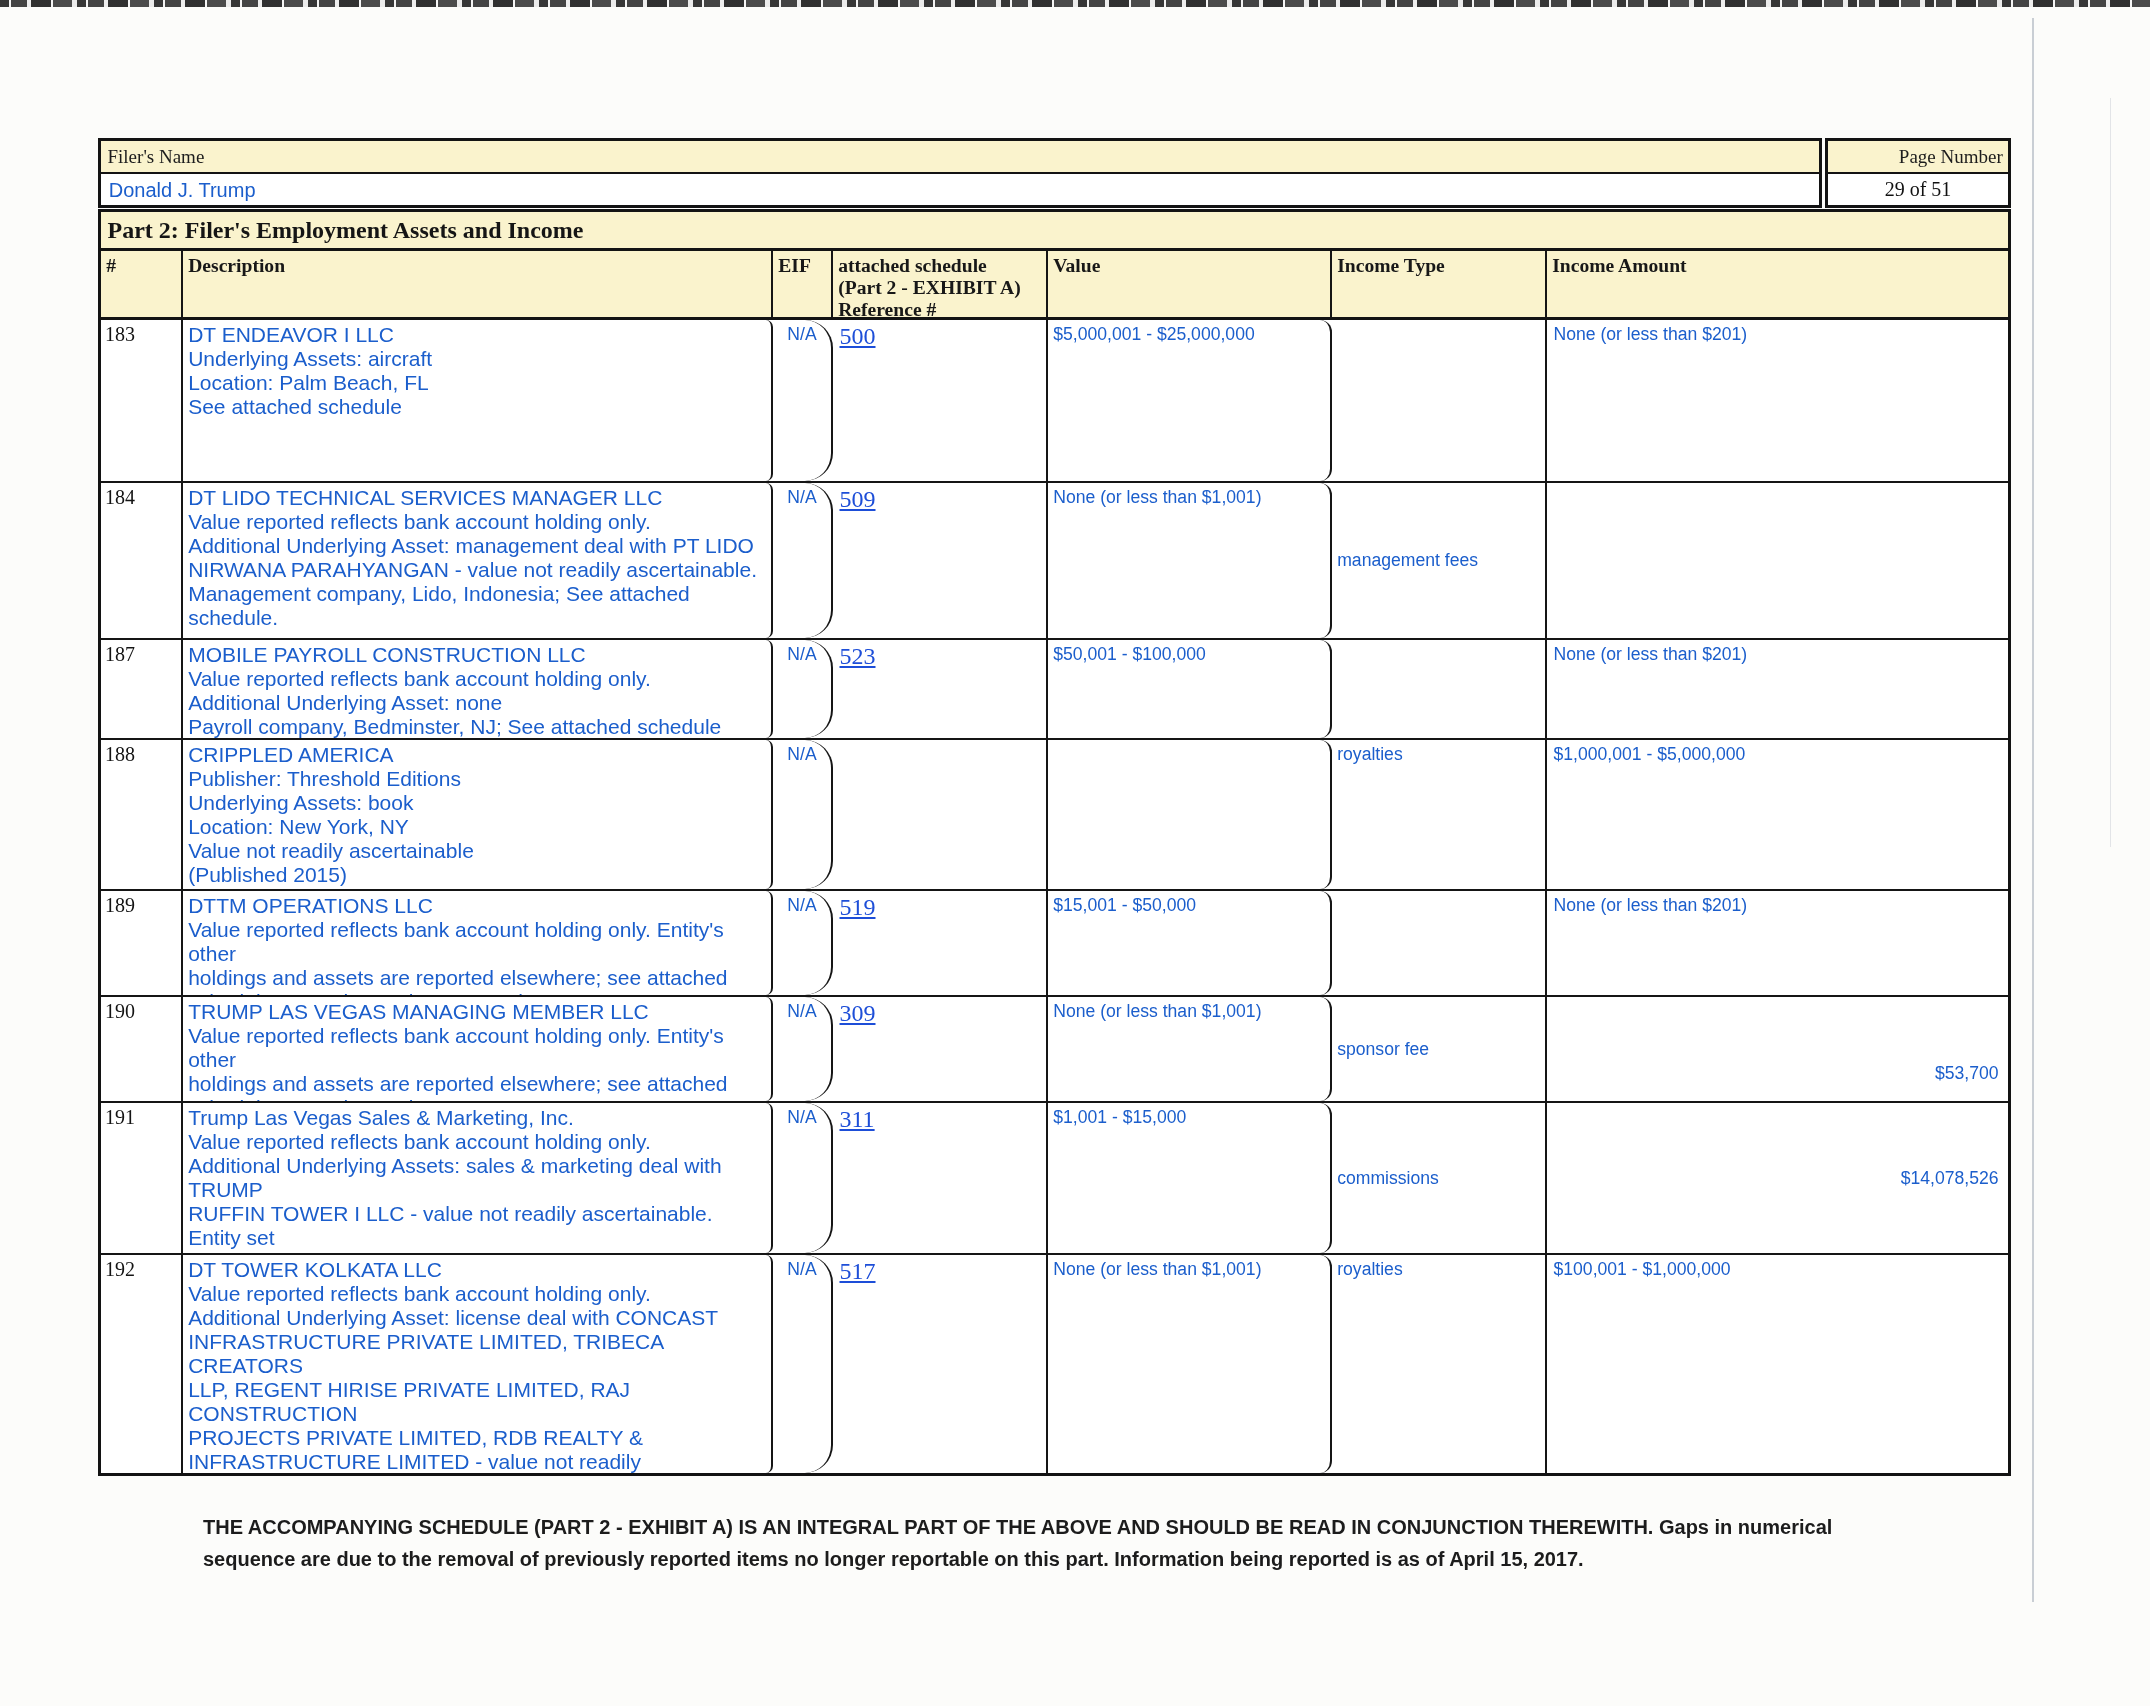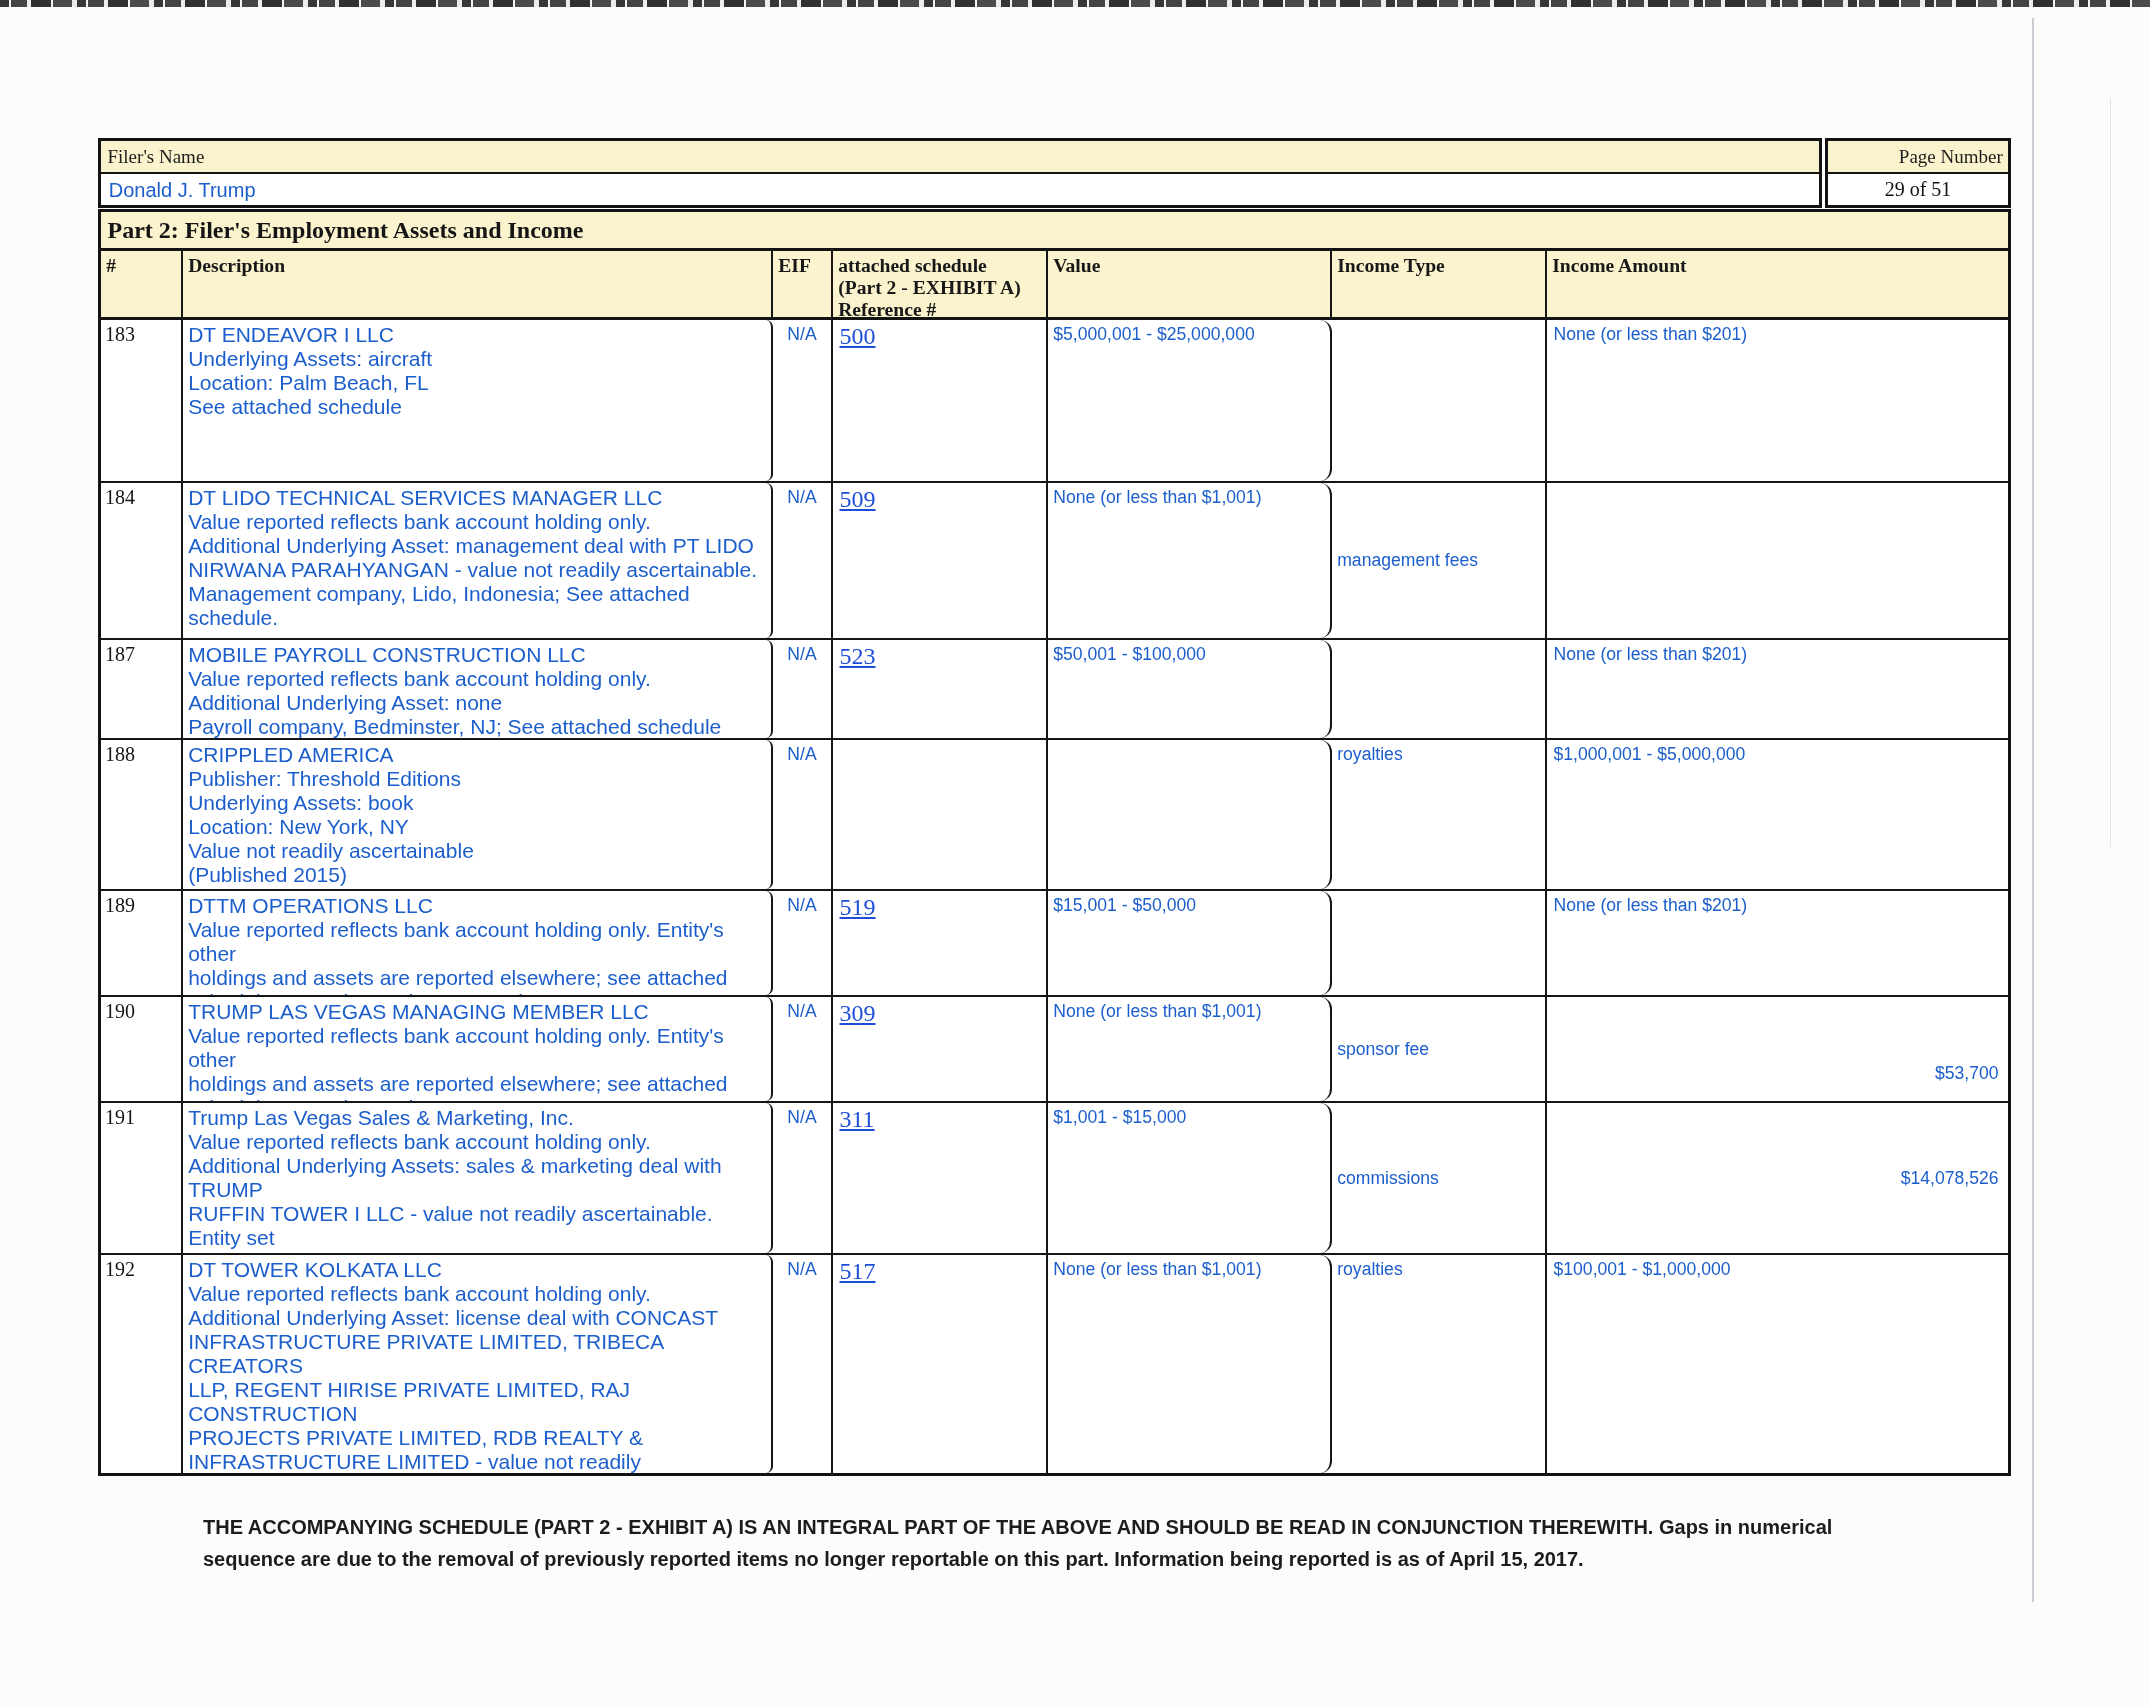--- a/index.html
+++ b/index.html
@@ -31,21 +31,21 @@
   .trow{display:grid;grid-template-columns:82px 590px 60px 215px 284px 215px 458px;box-sizing:border-box;
         border-bottom:2.6px solid #151515;}
   .trow.last{border-bottom:none;}
   .thead{background:#faf3cd;border-bottom:3.3px solid #131313;height:69px;}
   .c{border-right:2px solid #151515;box-sizing:border-box;overflow:hidden;position:relative;}
   .c.lastcol{border-right:none;}
   .hc{font-family:"Liberation Serif",serif;font-weight:bold;font-size:19.6px;color:#181818;
       padding:3.9px 5.2px;white-space:pre-line;line-height:22px;}
   .c-num{font-family:"Liberation Serif",serif;font-size:20px;color:#141414;padding:2.6px 1.3px 0 3.9px;}
   .c-desc{font-size:21px;line-height:24px;padding:3.3px 5.2px;white-space:pre-line;border-radius:7px;}
-  .c-eif{font-size:17.6px;text-align:center;padding-top:3.9px;}
+  .c-eif{font-size:17.6px;text-align:center;padding-top:3.9px;border-radius:28px;}
   .c-ref{font-family:"Liberation Serif",serif;font-size:24px;color:#1d4ed8;padding:2.6px 5.2px 0 6.5px;text-decoration:underline;}
   .c-val{font-size:17.6px;padding:3.9px 5.2px;border-radius:12px;}
   .c-it,.c-ia{display:flex;font-size:17.6px;}
   .v-top{align-items:flex-start;}
   .v-mid{align-items:center;}
   .v-low{align-items:flex-end;}
   .c-it span{padding:3.9px 5.2px;}
   .c-ia span{padding:3.9px 6.5px;width:100%;}
   .a-right span{text-align:right;}
   .pb{padding-bottom:13px;}

